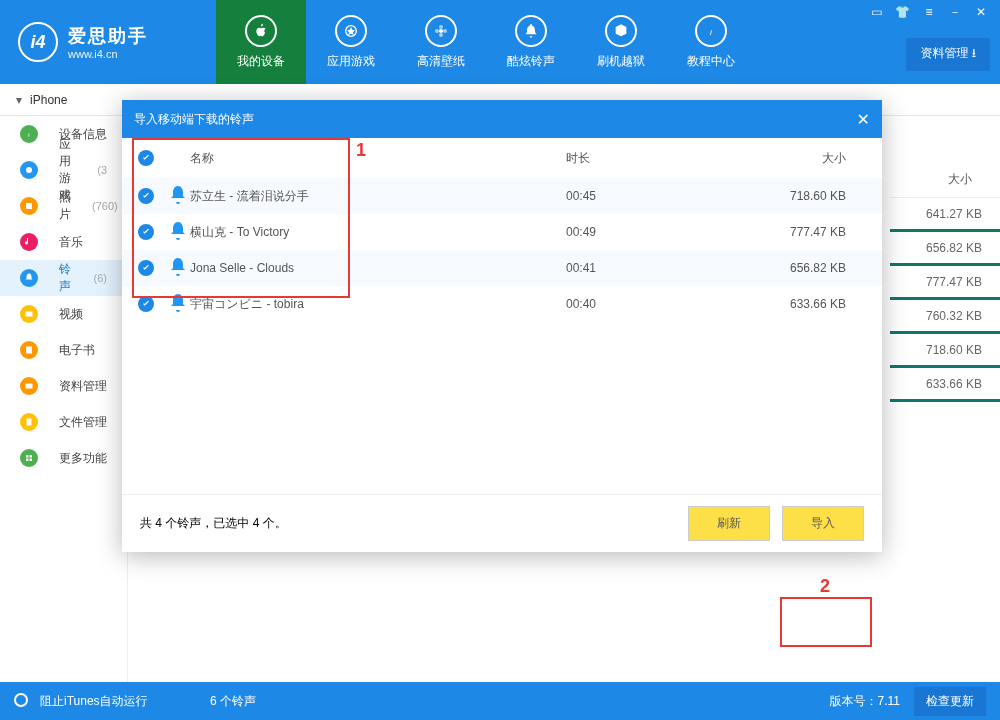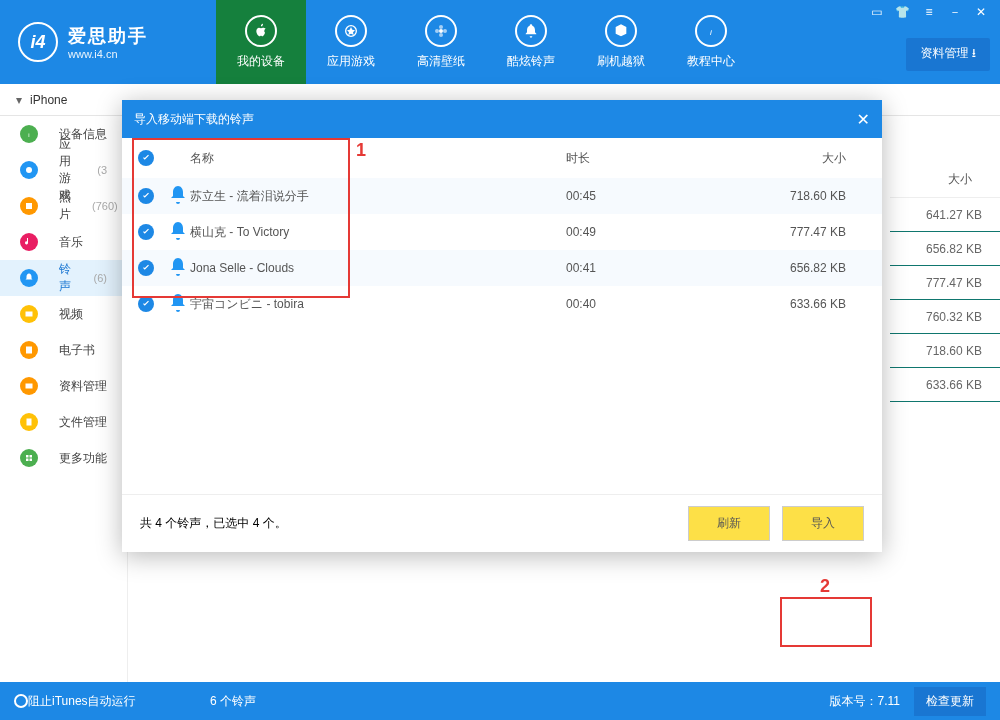--- a/index.html
+++ b/index.html
@@ -26,23 +26,23 @@
 .sidebar{width:128px;border-right:1px solid #eee;background:#fff}
 .sb-item{height:36px;display:flex;align-items:center;padding:0 20px;cursor:pointer;color:#444;gap:21px}
 .sb-item.active{background:#e3f2fd;color:#1976d2}
 .sb-item .cnt{color:#aaa;font-size:11px}
 .sb-ico{width:18px;height:18px;border-radius:50%;display:flex;align-items:center;justify-content:center;flex-shrink:0}
 .sb-ico svg{width:12px;height:12px}
 .green-btn{margin:12px 8px;border:1px solid #4caf50;color:#4caf50;padding:7px 6px;text-align:center;cursor:pointer;font-size:12px}
 .main{flex:1;position:relative;background:#fff}
 .bg-table{position:absolute;right:0;top:46px;width:110px}
 .bg-head{height:36px;display:flex;align-items:center;justify-content:flex-end;padding-right:28px;color:#555;border-bottom:1px solid #eee}
-.bg-row{height:34px;display:flex;align-items:center;justify-content:flex-end;padding-right:18px;color:#666;border-bottom:1px solid #0f766e}
+.bg-row{height:34px;display:flex;align-items:center;justify-content:flex-end;padding-right:18px;color:#666;border-bottom:3px solid #0f766e}
 .footer{position:absolute;bottom:0;left:0;right:0;height:38px;background:#1d88e5;color:#fff;display:flex;align-items:center;padding:0 14px;justify-content:space-between}
-.footer-left{display:flex;align-items:center;gap:0}
+.footer-left{display:flex;align-items:flex-start;gap:12px}
 .footer-left .circ{width:14px;height:14px;border:2px solid #fff;border-radius:50%}
 .footer-mid{position:absolute;left:210px}
 .footer-right{display:flex;align-items:center;gap:14px}
 .chk-upd{background:#1976d2;padding:6px 12px;cursor:pointer}
 
 .modal{position:absolute;left:122px;top:100px;width:760px;height:452px;background:#fff;box-shadow:0 4px 24px rgba(0,0,0,.28);z-index:50;display:flex;flex-direction:column}
 .modal-head{background:#1d88e5;color:#fff;height:38px;display:flex;align-items:center;justify-content:space-between;padding:0 12px}
 .modal-head .close{cursor:pointer;font-size:16px}
 .modal-body{flex:1;overflow:auto}
 .mtbl-head{display:flex;height:40px;align-items:center;padding:0 16px;color:#555}

